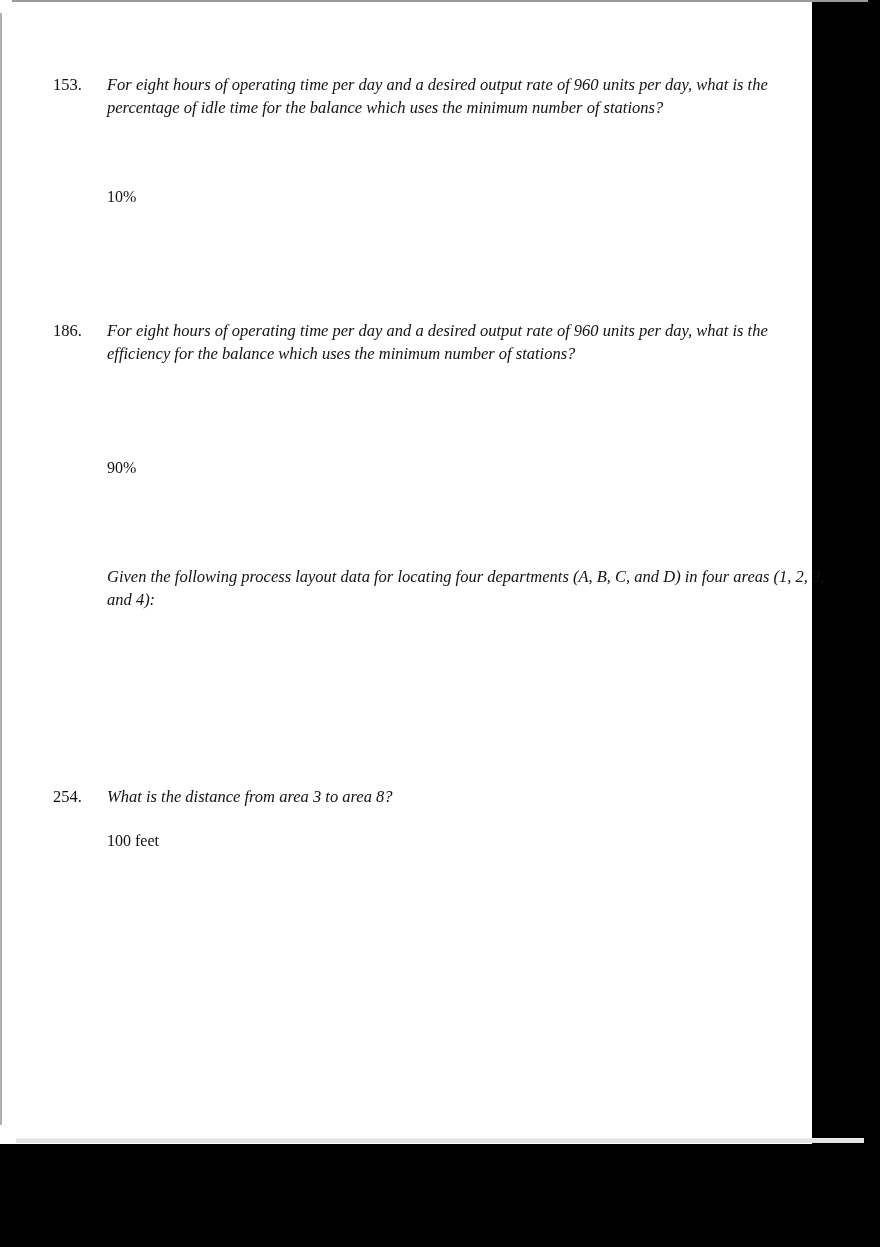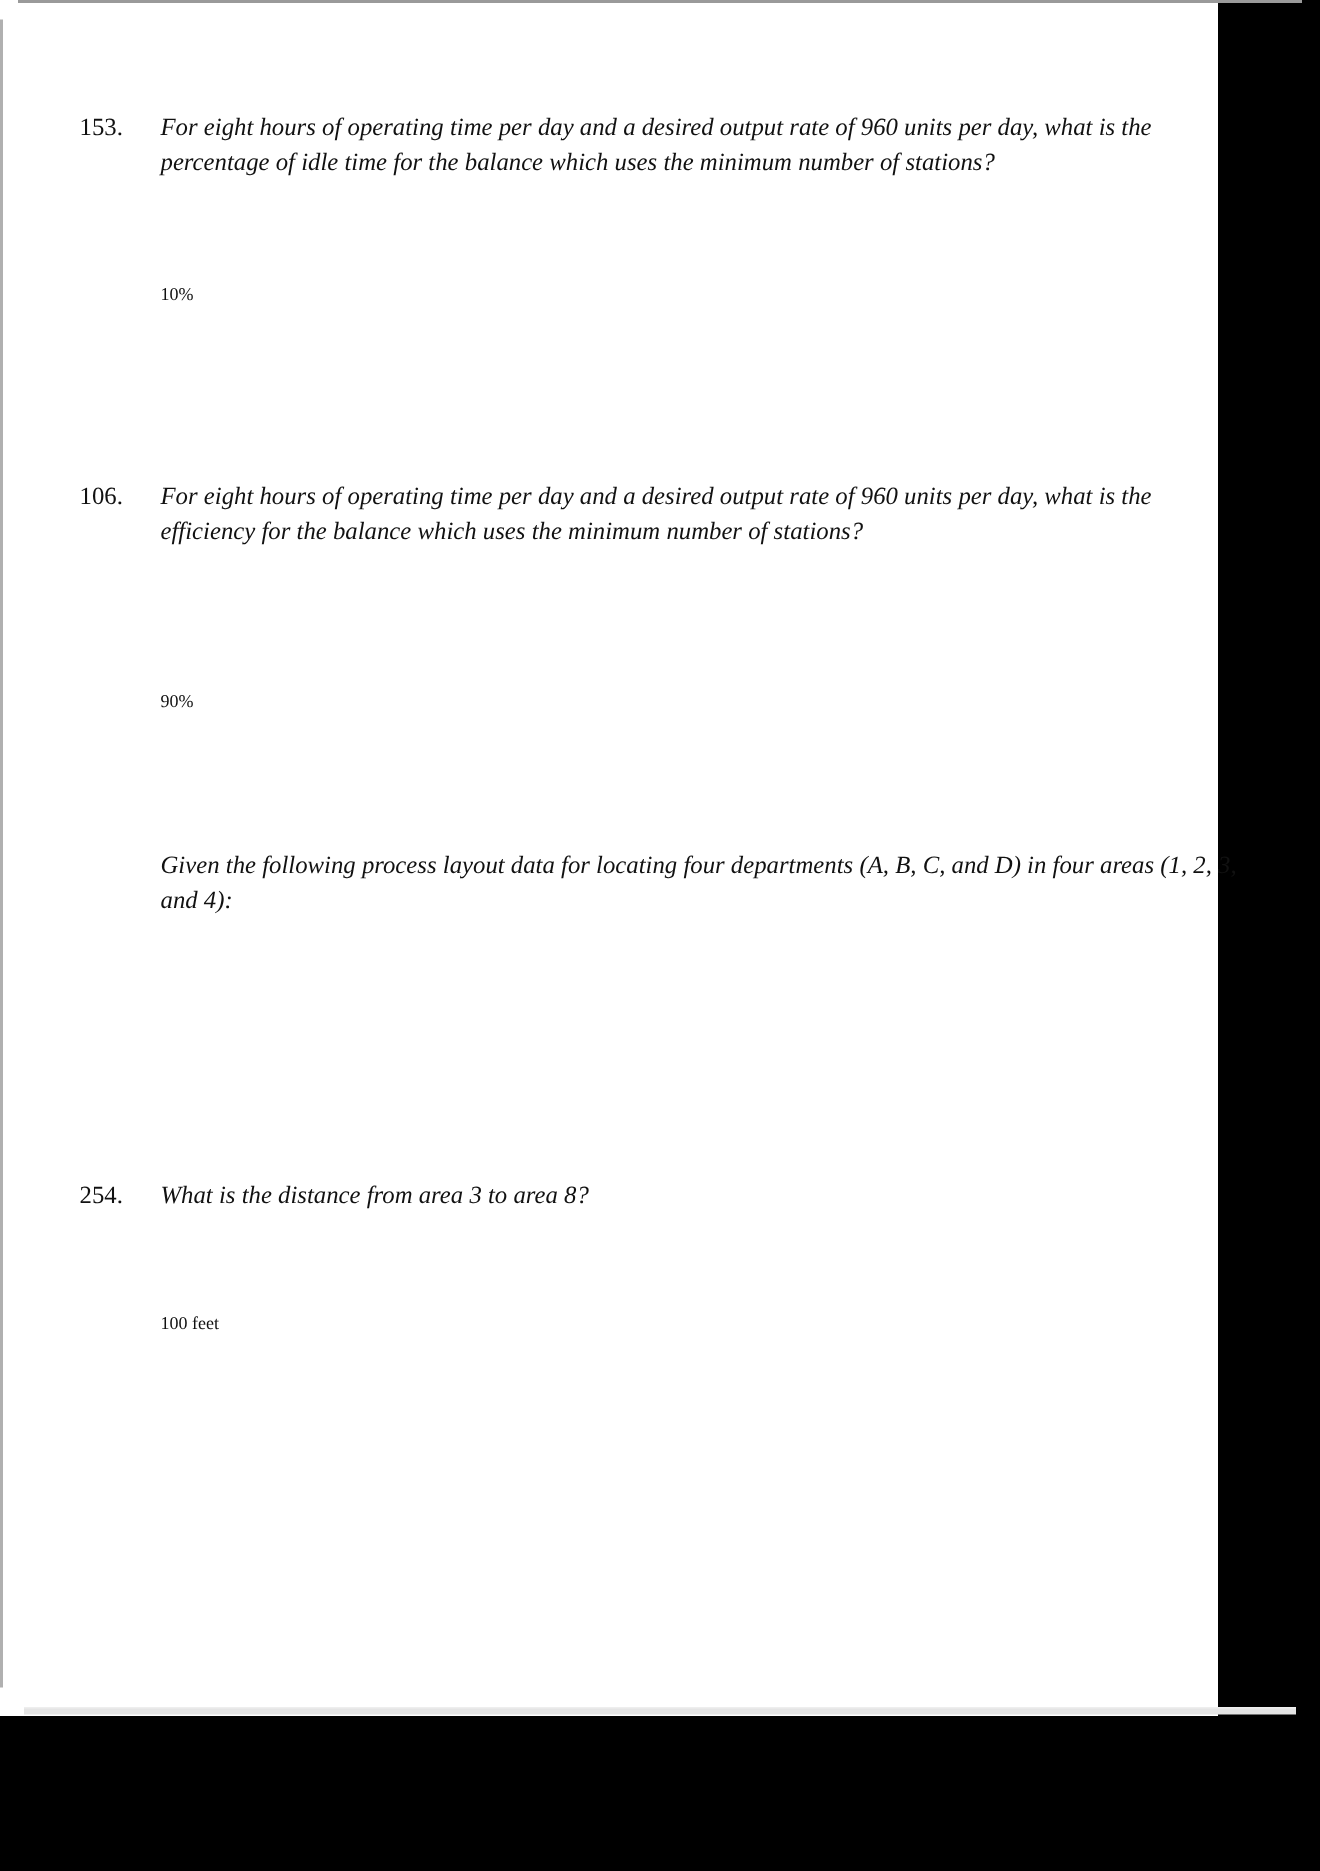--- a/index.html
+++ b/index.html
@@ -63,47 +63,47 @@
     .qtext {
       position: absolute;
       left: 107px;
       top: 0;
       width: 720px;
       font-style: italic;
     }
     .answer {
       position: absolute;
       left: 107px;
-      font-size: 12px;
+      font-size: 16px;
       line-height: 23px;
     }
   </style>
 </head>
 <body>
 
 <div class="page">
   <div class="top-rule"></div>
   <div class="left-rule"></div>
 
   <div class="item" style="top:73px;">
     <span class="qnum">153.</span>
     <span class="qtext">For eight hours of operating time per day and a desired output rate of 960 units per day, what is the percentage of idle time for the balance which uses the minimum number of stations?</span>
   </div>
   <div class="answer" style="top:185px;">10%</div>
 
   <div class="item" style="top:319px;">
-    <span class="qnum">106.</span>
+    <span class="qnum">186.</span>
     <span class="qtext">For eight hours of operating time per day and a desired output rate of 960 units per day, what is the efficiency for the balance which uses the minimum number of stations?</span>
   </div>
   <div class="answer" style="top:440px;margin-top:16px;">90%</div>
 
   <div class="item" style="top:565px;">
     <span class="qtext">Given the following process layout data for locating four departments (A, B, C, and D) in four areas (1, 2, 3, and 4):</span>
   </div>
 
   <div class="item" style="top:785px;">
     <span class="qnum">254.</span>
     <span class="qtext">What is the distance from area 3 to area 8?</span>
   </div>
-  <div class="answer" style="top:871px;">100 feet</div>
+  <div class="answer" style="top:829px;">100 feet</div>
 
   <div class="bottom-bar"></div>
 </div>
 
 </body></html>

